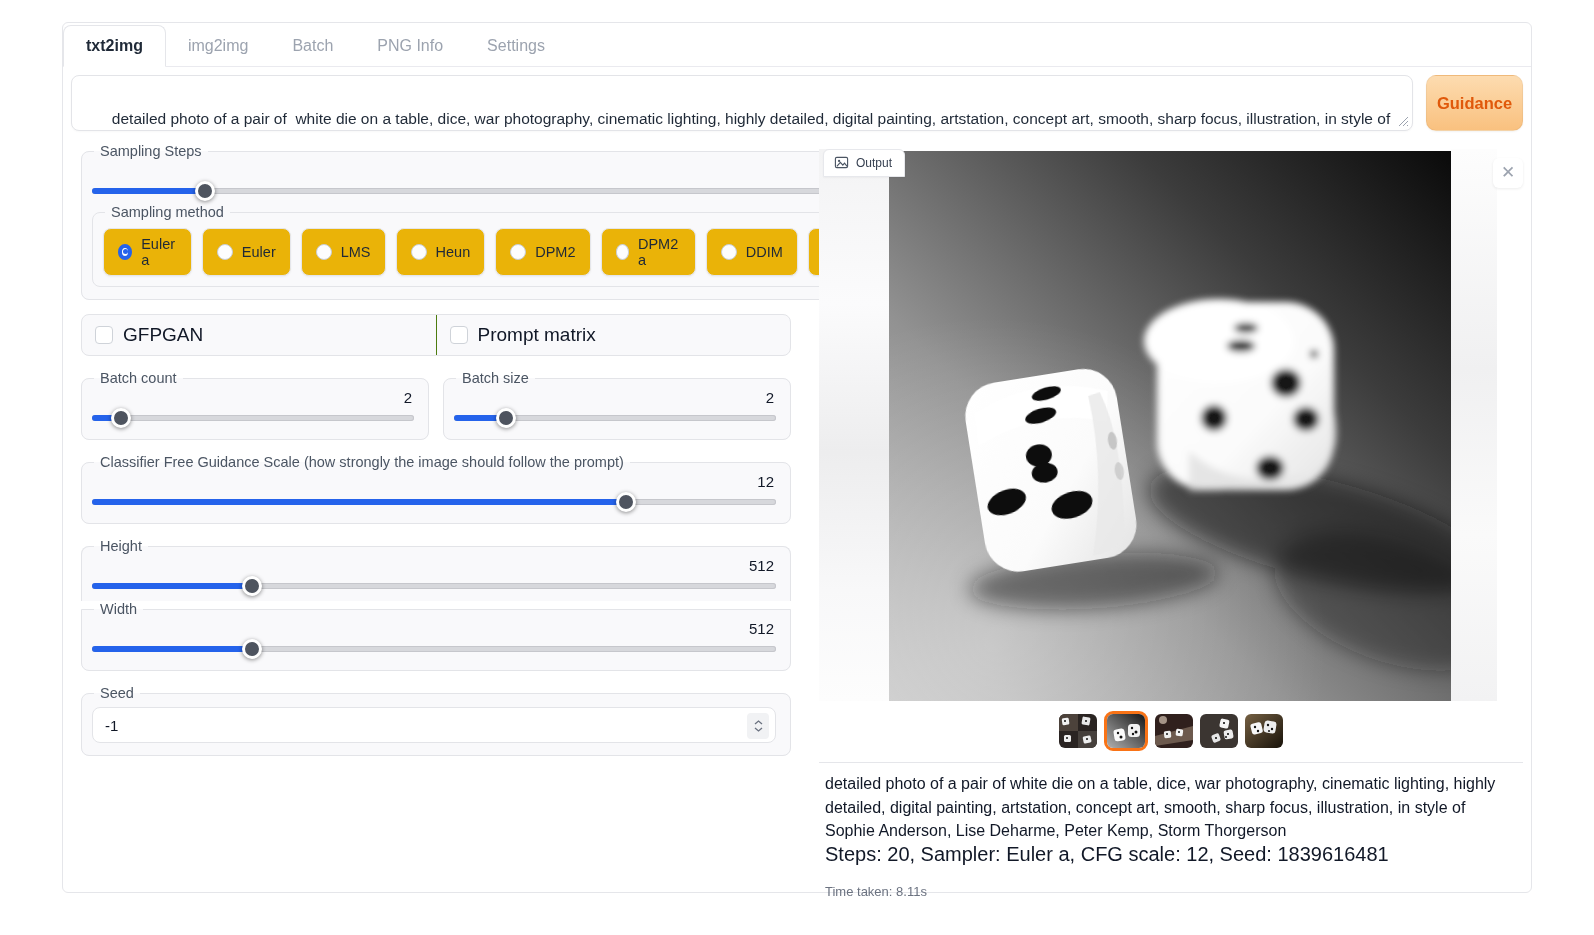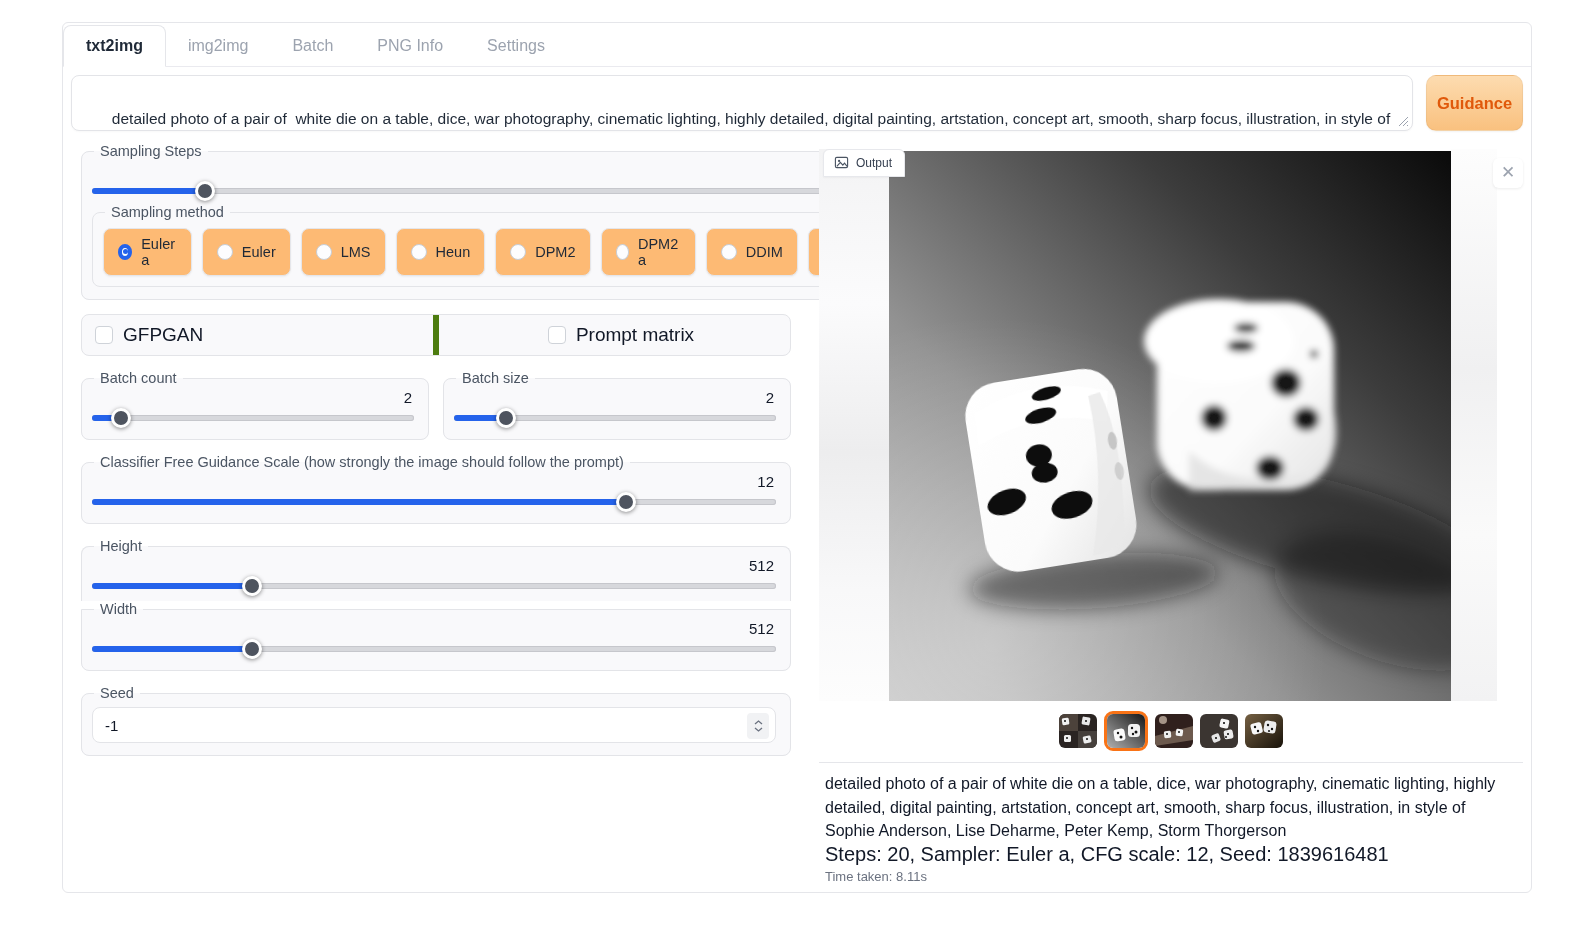--- a/index.html
+++ b/index.html
@@ -36,32 +36,32 @@
   .slider-val { text-align:right; font-size:15px; font-weight:500; color:#111827; padding-right:2px; height:20px; }
   .slider { position:relative; height:18px; cursor:pointer; }
   .track { position:absolute; left:0; right:0; top:6px; height:6px; border-radius:99px;
     background:#d7d8dc; box-shadow:inset 0 0 0 1px #c6c7cc; }
   .fill { position:absolute; left:0; top:0; height:100%; border-radius:99px; background:#2563eb; }
   .handle { position:absolute; top:-1px; width:20px; height:20px; border-radius:50%;
     background:#4e545f; border:3px solid #fff; box-shadow:0 1px 4px rgba(0,0,0,.45); }
 
   .method-fieldset { margin-top:4px; background:#f9f9fb; padding:8px 10px 10px; }
   .chips { display:flex; gap:10px; }
-  .chip { display:flex; align-items:center; gap:9px; background:#fdba74; border:1px solid #e5e6ea;
+  .chip { display:flex; align-items:center; gap:9px; background:#eab308; border:1px solid #e5e6ea;
     border-radius:8px; padding:7px 14px; font-size:14.5px; color:#1f2937; cursor:pointer;
     box-shadow:0 1px 2px rgba(0,0,0,.05); }
   .radio { position:relative; width:16px; height:16px; border-radius:50%;
     border:1.5px solid #c8cdd4; background:#fdfdfe; }
   .chip.selected .radio { border:4.5px solid #2563eb; background:#fff; }
   .chip.selected .radio::after { content:""; position:absolute; left:1px; top:1px;
     width:5px; height:5px; border-radius:50%; background:#2563eb; }
 
   .check-panel { display:flex; height:42px; background:#f9f9fb; border:1px solid #e3e4e8; border-radius:8px; }
   .check-cell { flex:1; display:flex; align-items:center; gap:10px; padding-left:13px; }
-  .check-cell + .check-cell { border-left:6px solid #4d7c0f;justify-content:center; }
+  .check-cell + .check-cell { border-left:1px solid #4d7c0f; }
   .checkbox { width:18px; height:18px; background:#fff; border:1.5px solid #cfd3d9; border-radius:4px; cursor:pointer; }
   .check-label { font-size:19px; color:#111827; }
 
   .two-col { display:flex; gap:14px; }
   .two-col fieldset { flex:1; }
 
   fieldset.joined-top { border-radius:8px 8px 0 0; border-bottom:none; padding-bottom:6px; }
   fieldset.joined-bottom { border-radius:0 0 8px 8px; }
 
   .seed-input { position:relative; height:36px; background:#fff; border:1px solid #e3e4e8; border-radius:8px;
@@ -89,21 +89,21 @@
     border:none; border-radius:6px; box-shadow:0 1px 3px rgba(0,0,0,.08); color:#9ca3af; font-size:17px;
     line-height:30px; text-align:center; cursor:pointer; font-family:"Liberation Sans",sans-serif; }
   .thumbs { display:flex; justify-content:center; align-items:center; gap:7px; margin-top:8px; height:44px; }
   .thumb { width:38px; height:34px; border-radius:6px; overflow:hidden; cursor:pointer; display:block; }
   .thumb svg { display:block; width:100%; height:100%; }
   .thumb.selected { width:44px; height:40px; border:3px solid #f97316; border-radius:9px; }
   .divider { border-top:1px solid #e5e6ea; margin-top:9px; }
   .caption-block { padding:9px 6px 0; }
   .caption { font-size:16px; line-height:23.5px; color:#111827; }
   .params { font-size:20px; line-height:23.5px; color:#111827; }
-  .time-taken { font-size:13px; color:#6b7280; margin-top:3px; }
+  .time-taken { font-size:13px; color:#6b7280; margin-top:18px; }
 </style>
 </head>
 <body>
 
 <div class="app">
 
   <div class="tabbar">
     <div class="tab active">txt2img</div>
     <div class="tab">img2img</div>
     <div class="tab">Batch</div>

